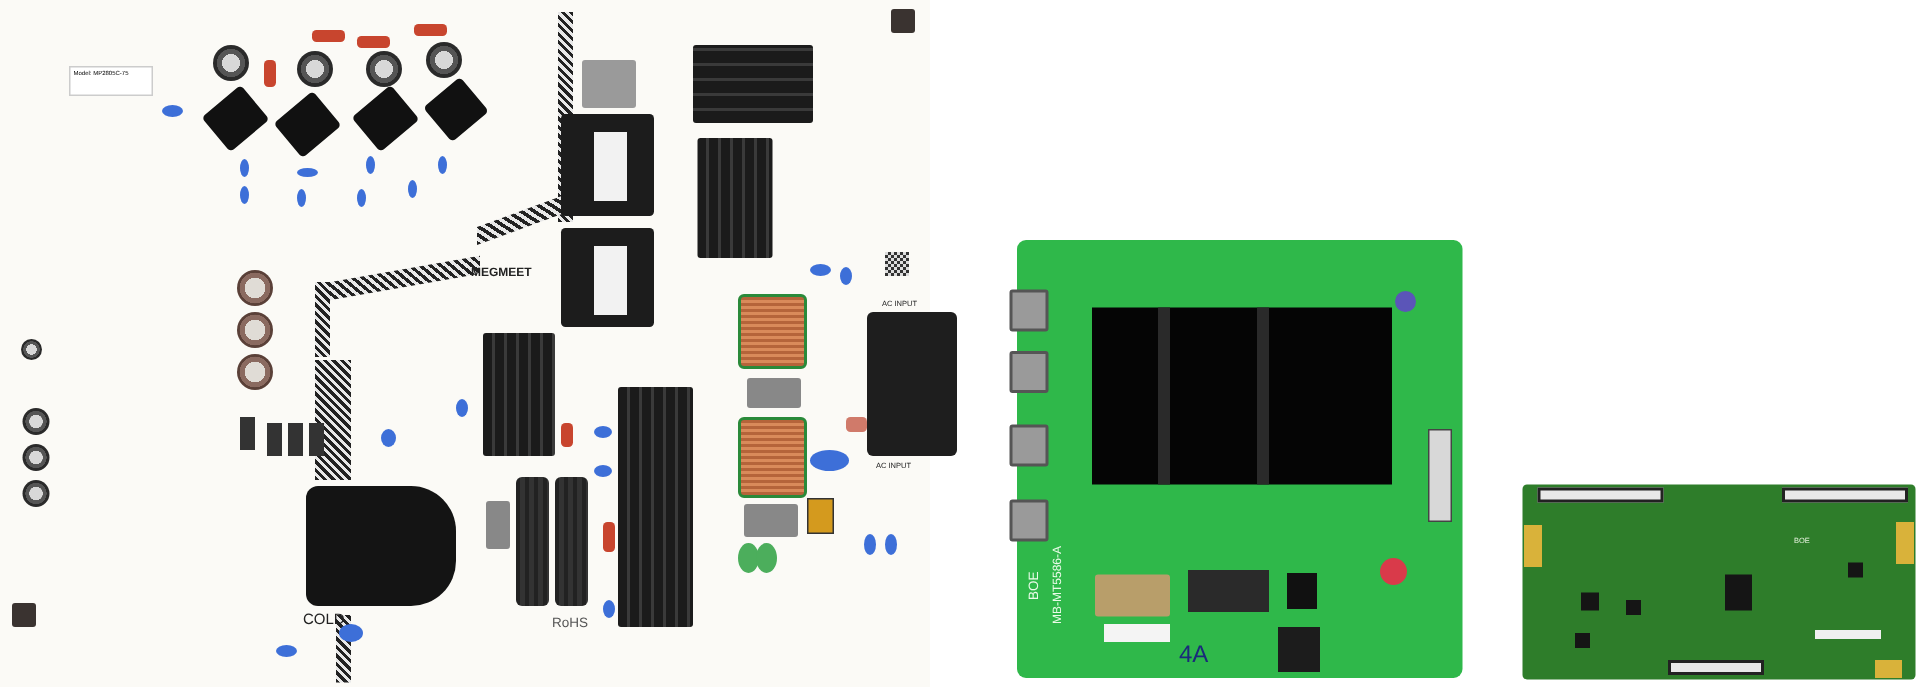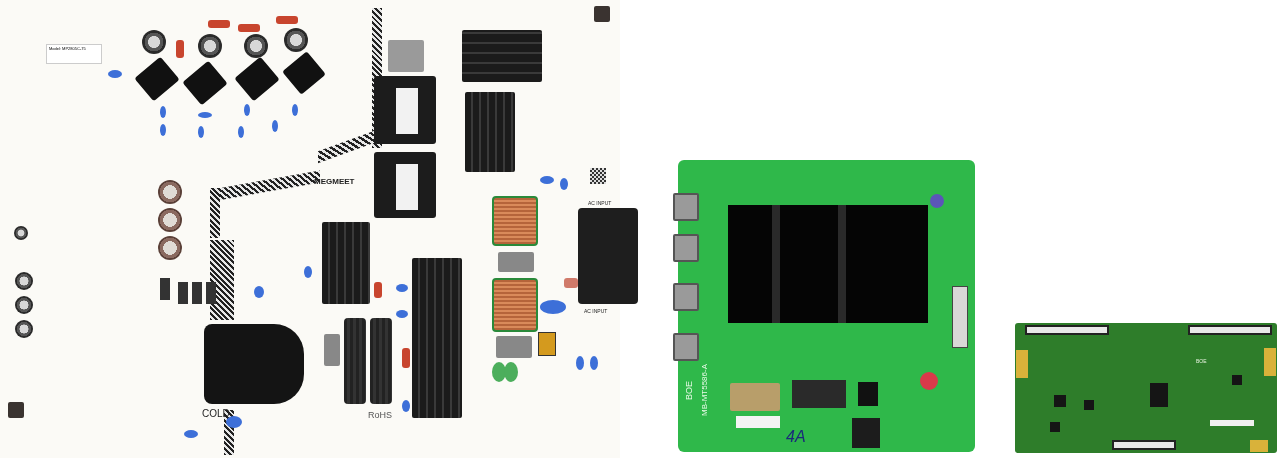--- a/index.html
+++ b/index.html
@@ -156,21 +156,21 @@
 <div class="abs" style="left:730px;top:383px;width:50px;height:28px;background:#b89e6a;border-radius:2px;"></div>
 <div class="abs" style="left:792px;top:380px;width:54px;height:28px;background:#2a2a2a;"></div>
 <div class="abs" style="left:858px;top:382px;width:20px;height:24px;background:#111;"></div>
 <div class="abs" style="left:852px;top:418px;width:28px;height:30px;background:#1c1c1c;"></div>
 <div class="abs" style="left:920px;top:372px;width:18px;height:18px;border-radius:50%;background:#d93a4a;"></div>
 <div class="abs" style="left:930px;top:194px;width:14px;height:14px;border-radius:50%;background:#5b55b8;"></div>
 <div class="abs" style="left:952px;top:286px;width:14px;height:60px;background:#d8d8d8;border:1px solid #444;"></div>
 <div class="abs" style="left:736px;top:416px;width:44px;height:12px;background:#f4f4f4;"></div>
 <div class="abs txt" style="left:684px;top:400px;font-size:9px;color:#eafbe8;transform:rotate(-90deg);transform-origin:left top;">BOE</div>
 <div class="abs txt" style="left:700px;top:416px;font-size:8px;color:#eafbe8;transform:rotate(-90deg);transform-origin:left top;">MB-MT5586-A</div>
-<div class="abs txt" style="left:786px;top:428px;font-size:16px;color:#1a2a7a;font-style:italic;">4A</div>
+<div class="abs txt" style="left:786px;top:428px;font-size:16px;color:#1a2a7a;">4A</div>
 
 <div class="abs tcon"></div>
 <div class="abs conn" style="left:1025px;top:325px;width:80px;height:6px;"></div>
 <div class="abs conn" style="left:1188px;top:325px;width:80px;height:6px;"></div>
 <div class="abs conn" style="left:1112px;top:440px;width:60px;height:6px;"></div>
 <div class="abs gold" style="left:1016px;top:350px;width:12px;height:28px;"></div>
 <div class="abs gold" style="left:1264px;top:348px;width:12px;height:28px;"></div>
 <div class="abs chip" style="left:1150px;top:383px;width:18px;height:24px;"></div>
 <div class="abs chip" style="left:1232px;top:375px;width:10px;height:10px;"></div>
 <div class="abs chip" style="left:1054px;top:395px;width:12px;height:12px;"></div>

